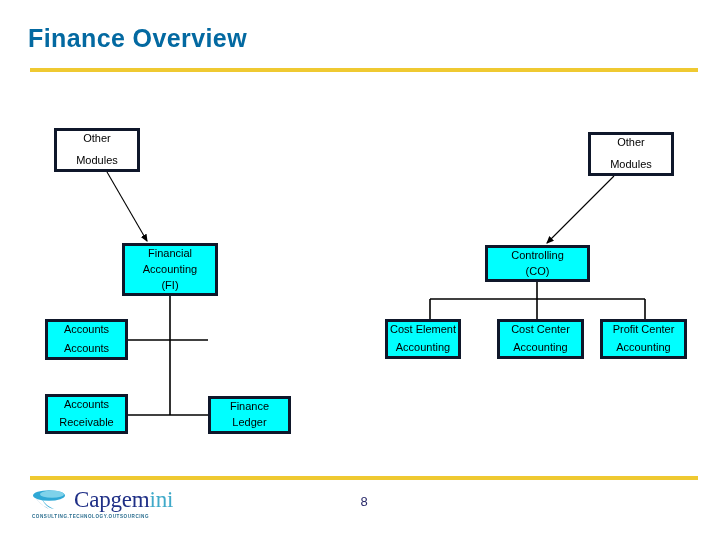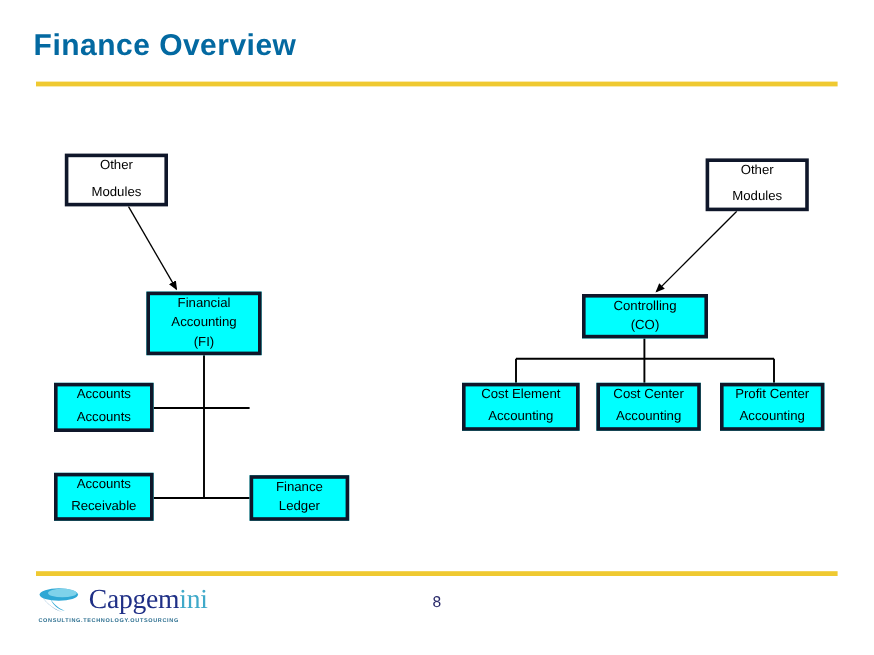--- a/index.html
+++ b/index.html
@@ -97,21 +97,21 @@
   #node-ar {
     left: 45px; top: 394px;
     width: 83px; height: 40px;
   }
   #node-gl {
     left: 208px; top: 396px;
     width: 83px; height: 38px;
   }
   #node-cost-element {
     left: 385px; top: 319px;
-    width: 98px; height: 40px;
+    width: 76px; height: 40px;
   }
   #node-cost-center {
     left: 497px; top: 319px;
     width: 87px; height: 40px;
   }
   #node-profit-center {
     left: 600px; top: 319px;
     width: 87px; height: 40px;
   }
 

